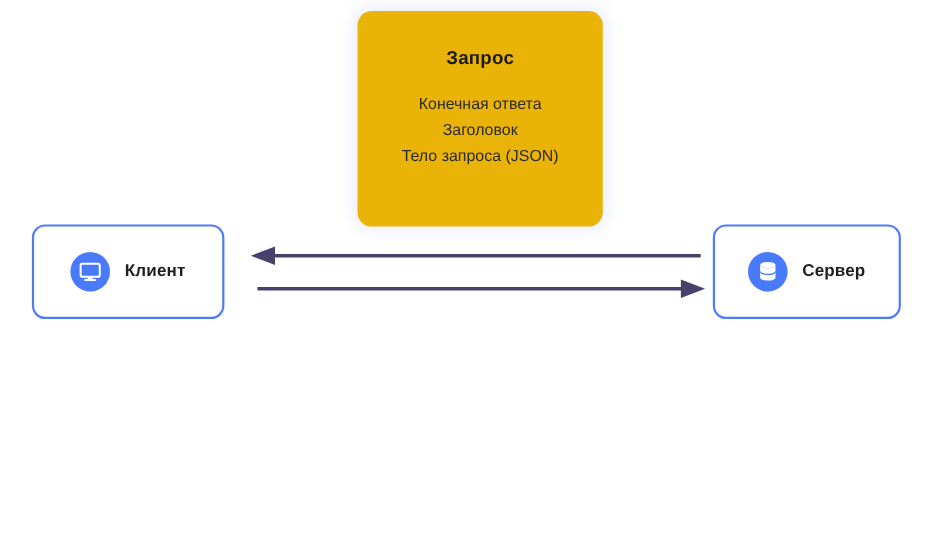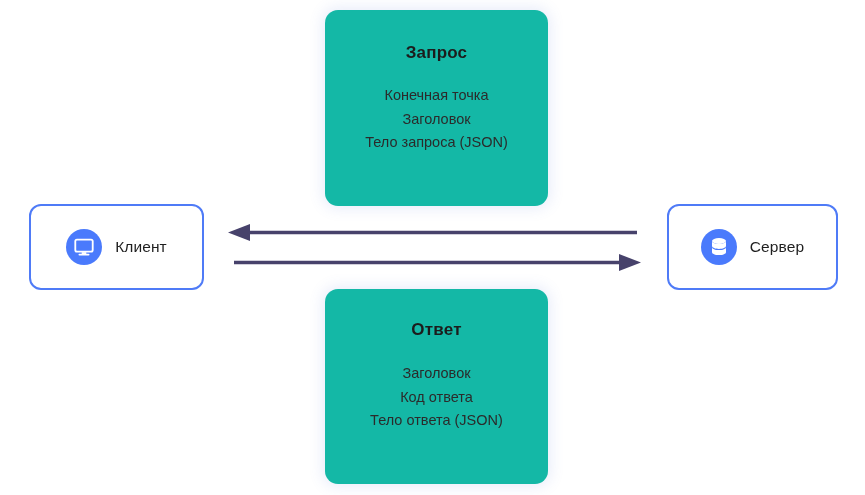--- a/index.html
+++ b/index.html
@@ -40,30 +40,31 @@
     align-items: center;
     justify-content: center;
     flex: 0 0 auto;
   }
   .node-icon svg { display: block; }
   .node-label {
     font-size: 15.5px;
     color: #1f1f1f;
     letter-spacing: 0.1px;
     white-space: nowrap;
+    font-weight: bold;
   }
 
   #node-client { left: 29px; top: 204px; width: 175px; height: 86px; }
-  #node-server { left: 667px; top: 204px; width: 171px; height: 86px; }
+  #node-server { left: 648px; top: 204px; width: 171px; height: 86px; }
 
   
   .card {
     position: absolute;
     box-sizing: border-box;
-    background: #14b8a6;
+    background: #eab308;
     border-radius: 13px;
     box-shadow: 0 0 14px 3px rgba(86, 118, 214, 0.13);
     display: flex;
     flex-direction: column;
     align-items: center;
     text-align: center;
   }
   #card-request  { left: 325px; top: 10px;  width: 223px; height: 196px; }
   #card-response { left: 325px; top: 289px; width: 223px; height: 195px; }
 
@@ -124,34 +125,26 @@
         <path d="M3 5v5c0 1.6 3.1 2.9 7 2.9s7-1.3 7-2.9V5c0 1.6-3.1 2.9-7 2.9S3 6.6 3 5z" fill="#ffffff"></path>
         <path d="M3 11.2v5c0 1.6 3.1 2.9 7 2.9s7-1.3 7-2.9v-5c0 1.6-3.1 2.9-7 2.9s-7-1.3-7-2.9z" fill="#ffffff"></path>
       </svg>
     </span>
     <span class="node-label">Сервер</span>
   </div>
 
   <div id="card-request" class="card">
     <div class="card-title">Запрос</div>
     <ul class="card-list">
-      <li>Конечная точка</li>
+      <li>Конечная ответа</li>
       <li>Заголовок</li>
       <li>Тело запроса (JSON)</li>
     </ul>
   </div>
 
-  <div id="card-response" class="card">
-    <div class="card-title">Ответ</div>
-    <ul class="card-list">
-      <li>Заголовок</li>
-      <li>Код ответа</li>
-      <li>Тело ответа (JSON)</li>
-    </ul>
-  </div>
 
   <svg class="arrow-layer" viewBox="0 0 865 495">
 
     <g>
       <line x1="637" y1="232.5" x2="248" y2="232.5" stroke="#47426b" stroke-width="3.4"></line>
       <polygon points="228,232.5 250,224 250,241" fill="#47426b"></polygon>
     </g>
 
     <g>
       <line x1="234" y1="262.5" x2="622" y2="262.5" stroke="#47426b" stroke-width="3.4"></line>

